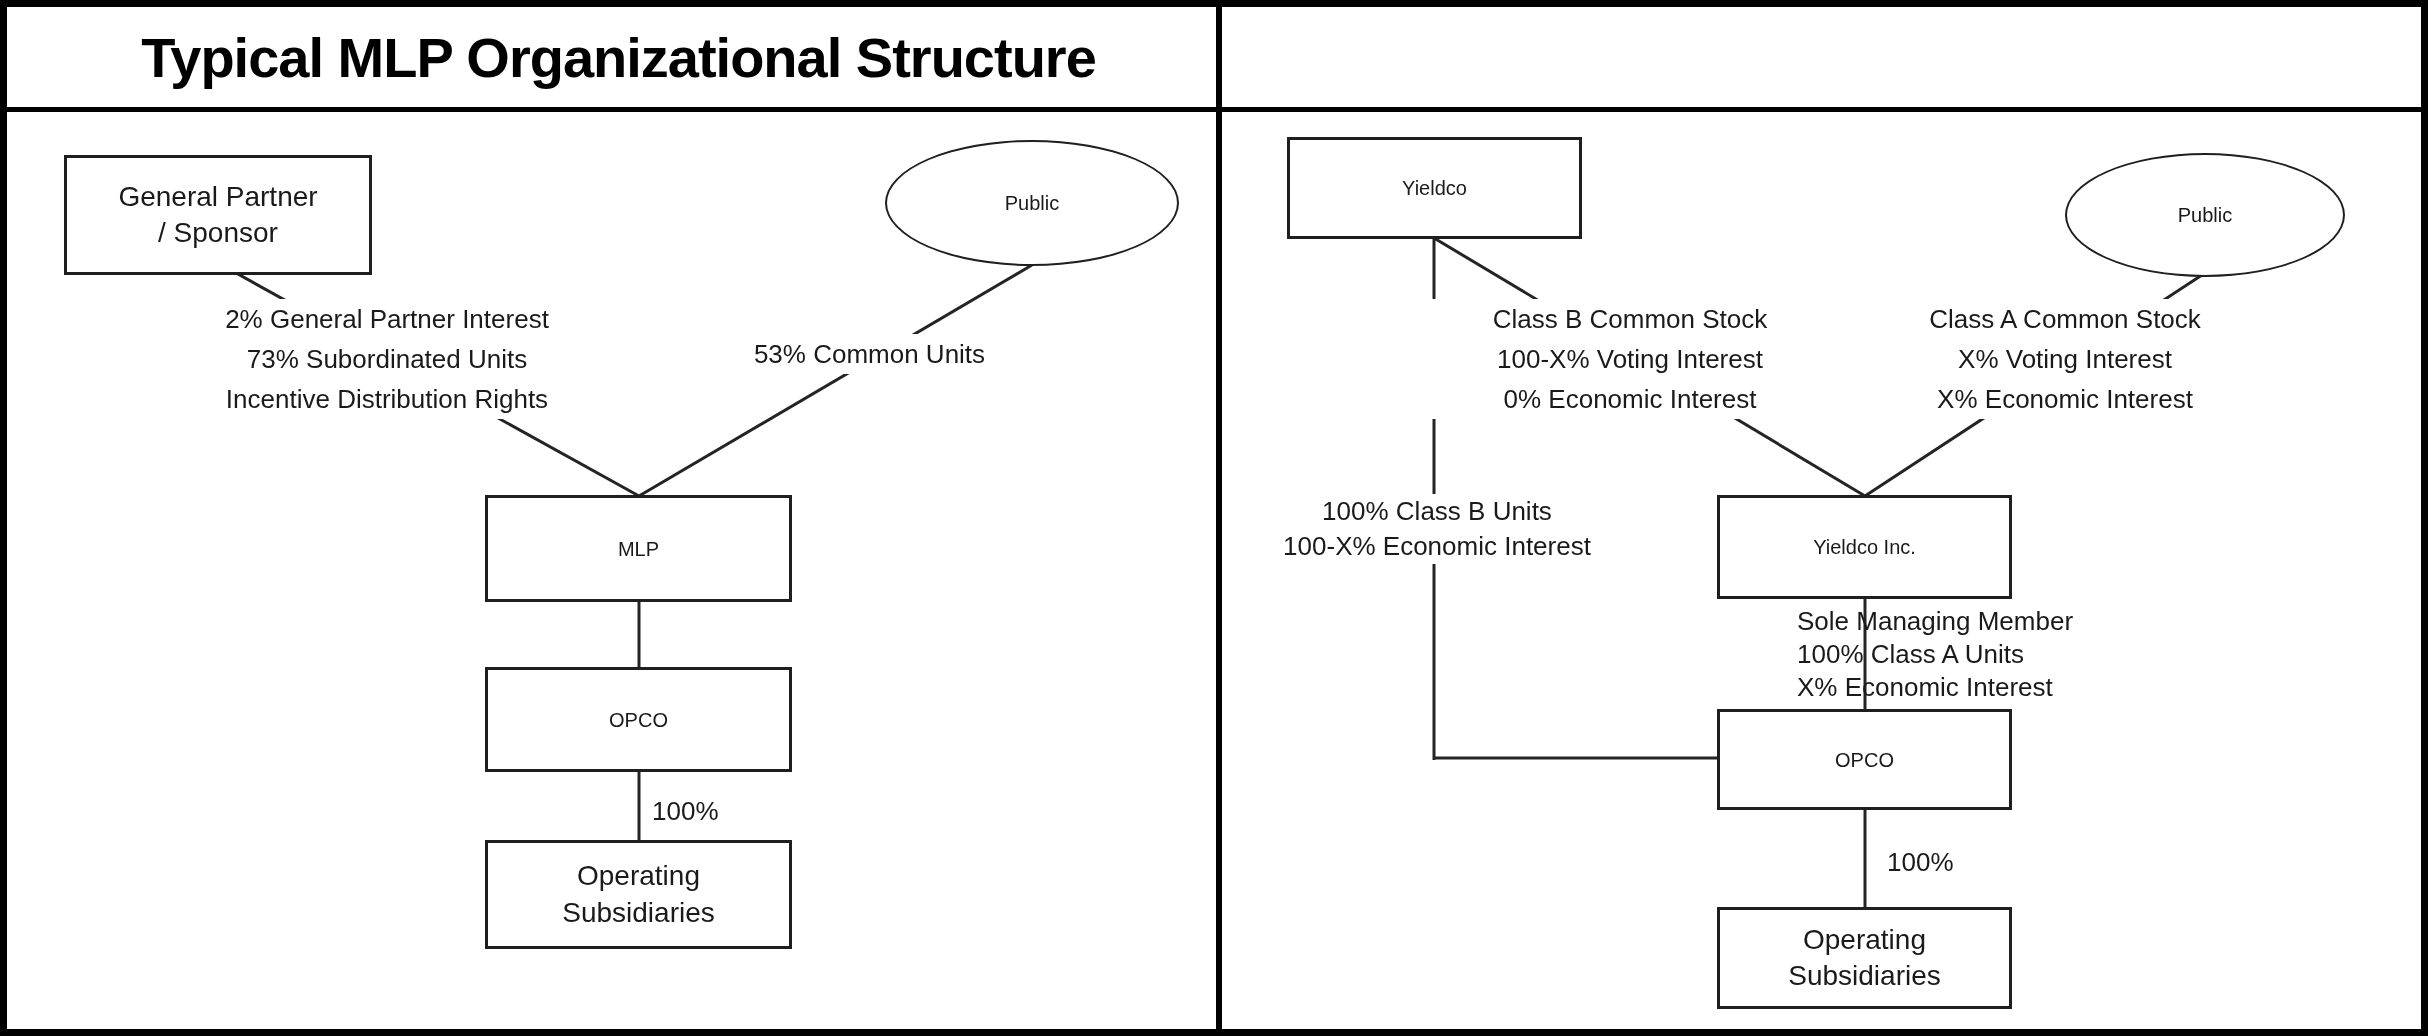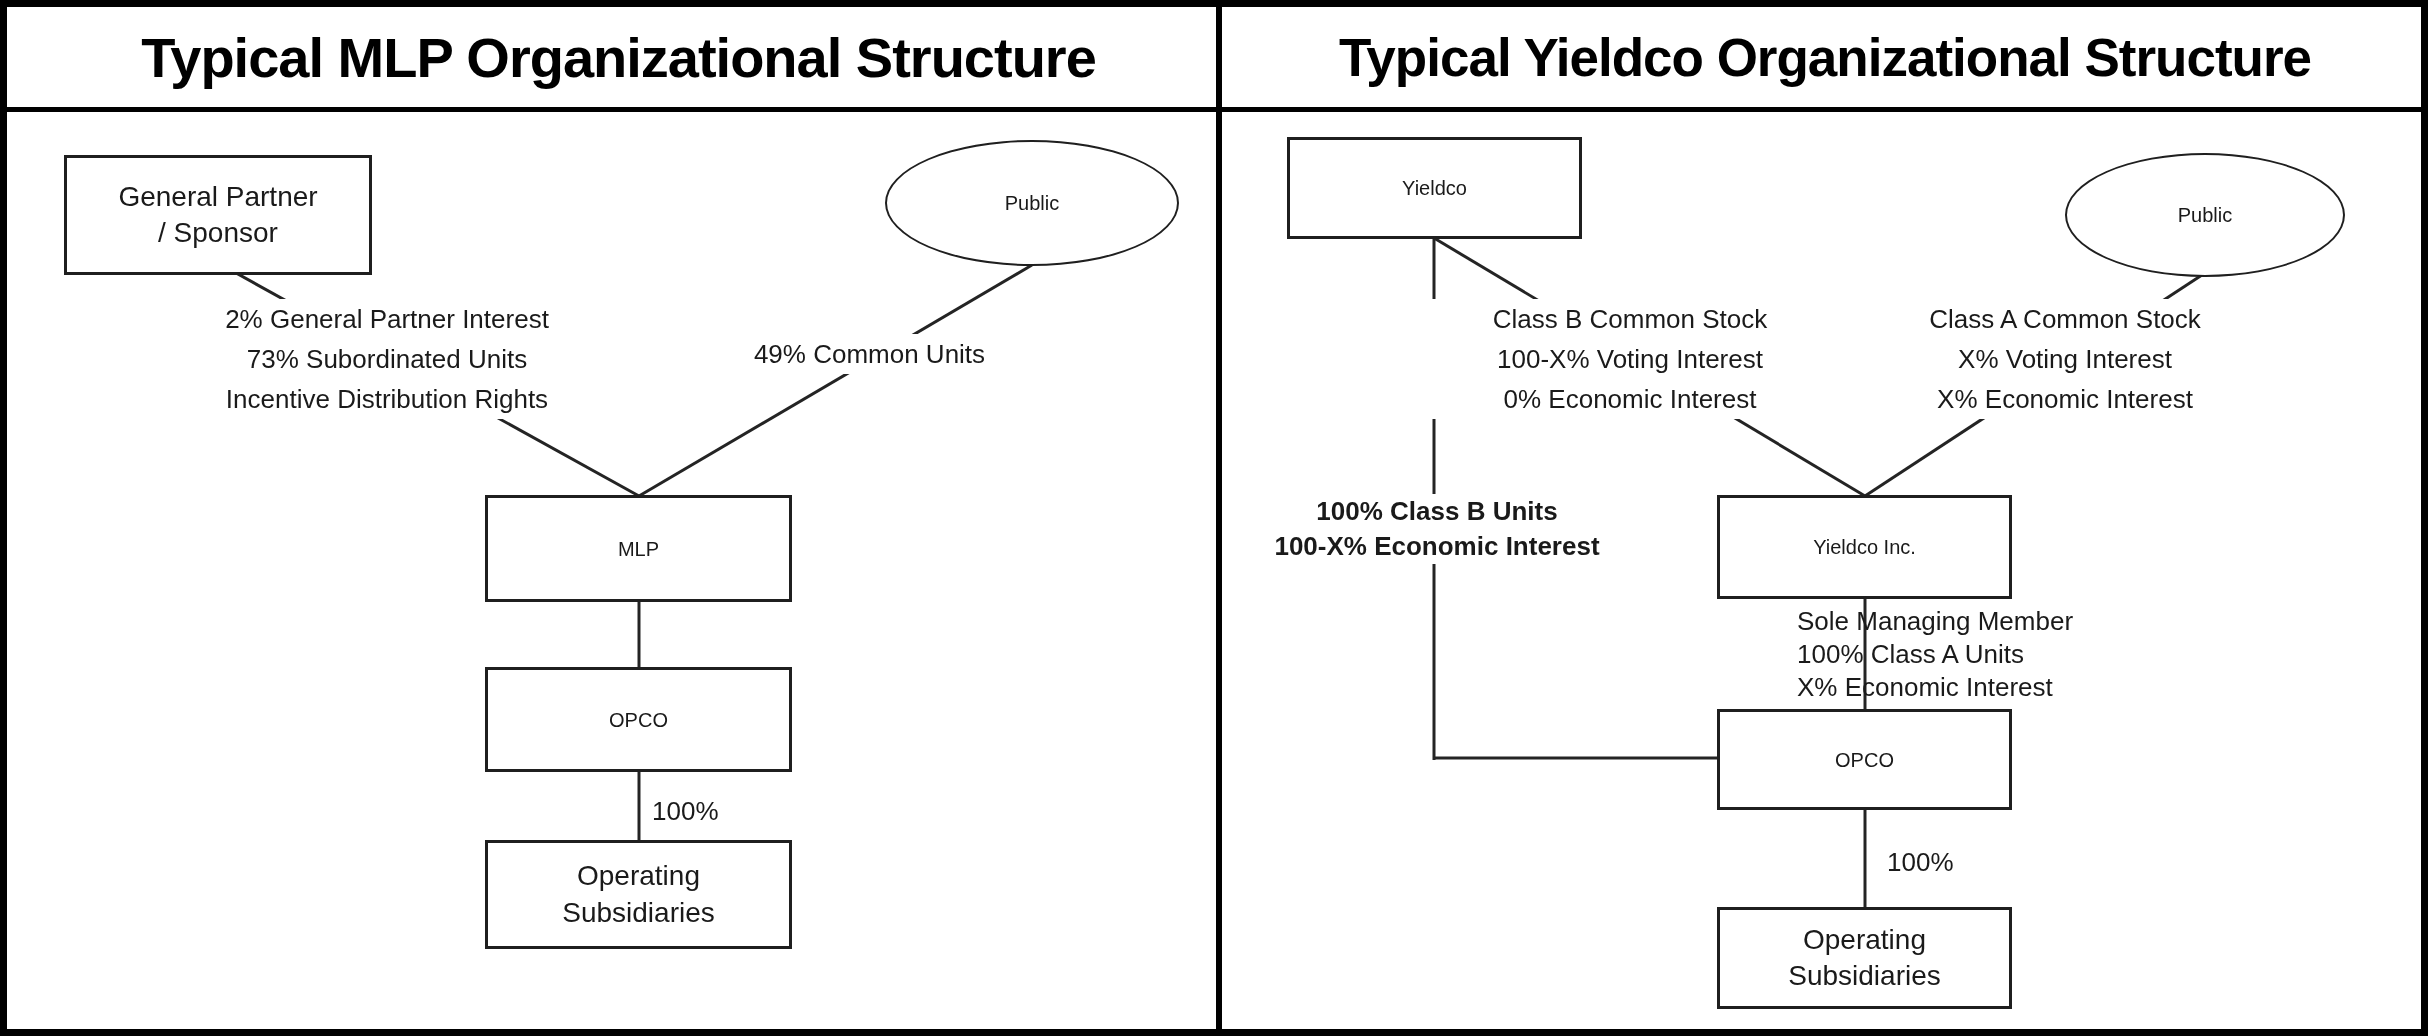--- a/index.html
+++ b/index.html
@@ -90,58 +90,57 @@
   #l-note-cu   { left: 700px;  top: 327px; width: 325px; height: 40px;  }
   #mlp-box     { left: 478px;  top: 488px; width: 307px; height: 107px; }
   #l-opco-box  { left: 478px;  top: 660px; width: 307px; height: 105px; }
   #l-pct       { left: 645px;  top: 789px; }
   #l-opsub-box { left: 478px;  top: 833px; width: 307px; height: 109px; font-size: 28px; }
   
   #sponsor-box { left: 1280px; top: 130px; width: 295px; height: 102px; }
   #r-public    { left: 2058px; top: 146px; width: 280px; height: 124px; }
   #r-note-b    { left: 1418px; top: 292px; width: 410px; height: 120px; }
   #r-note-a    { left: 1853px; top: 292px; width: 410px; height: 120px; }
-  #r-note-units{ left: 1228px; top: 487px; width: 404px; height: 70px; font-weight: bold;  }
+  #r-note-units{ left: 1228px; top: 487px; width: 404px; height: 70px;  }
   #yieldco-box { left: 1710px; top: 488px; width: 295px; height: 104px; }
   #r-note-mgmt { left: 1790px; top: 598px; width: 330px; height: 99px;  }
   #r-opco-box  { left: 1710px; top: 702px; width: 295px; height: 101px; }
   #r-pct       { left: 1880px; top: 840px; }
   #r-opsub-box { left: 1710px; top: 900px; width: 295px; height: 102px; font-size: 28px; }
 </style>
 </head>
 <body>
 
 <div id="diagram">
 
   <div class="hline"></div>
   <div class="vdivider"></div>
 
   <div id="left-title" class="panel-title">Typical MLP Organizational Structure</div>
-  <div id="right-title" class="panel-title">Typical Yieldco Organizational Structure</div>
 
   <svg id="connector-svg" viewBox="0 0 2428 1036" xmlns="http://www.w3.org/2000/svg">
     <line x1="211" y1="256" x2="632" y2="489"></line>
     <line x1="1025" y1="258" x2="632" y2="489"></line>
     <line x1="632" y1="594" x2="632" y2="662"></line>
     <line x1="632" y1="764" x2="632" y2="835"></line>
     <line x1="1427" y1="231" x2="1427" y2="753"></line>
     <line x1="1426" y1="751" x2="1712" y2="751"></line>
     <line x1="1427" y1="231" x2="1858" y2="489"></line>
     <line x1="2198" y1="266" x2="1858" y2="489"></line>
     <line x1="1858" y1="591" x2="1858" y2="703"></line>
     <line x1="1858" y1="802" x2="1858" y2="902"></line>
   </svg>
 
   <div id="gp-box" class="box">General Partner
 / Sponsor</div>
   <div id="l-public" class="box ellipse">Public</div>
   <div id="l-note-gp" class="note bg lh40">2% General Partner Interest
 73% Subordinated Units
 Incentive Distribution Rights</div>
-  <div id="l-note-cu" class="note bg lh40">49% Common Units</div>
+  <div id="l-note-cu" class="note bg lh40">53% Common Units</div>
   <div id="mlp-box" class="box">MLP</div>
   <div id="l-opco-box" class="box">OPCO</div>
   <div id="l-pct" class="pct">100%</div>
   <div id="l-opsub-box" class="box">Operating
 Subsidiaries</div>
 
   <div id="sponsor-box" class="box">Yieldco</div>
   <div id="r-public" class="box ellipse">Public</div>
   <div id="r-note-b" class="note bg lh40">Class B Common Stock
 100-X% Voting Interest

